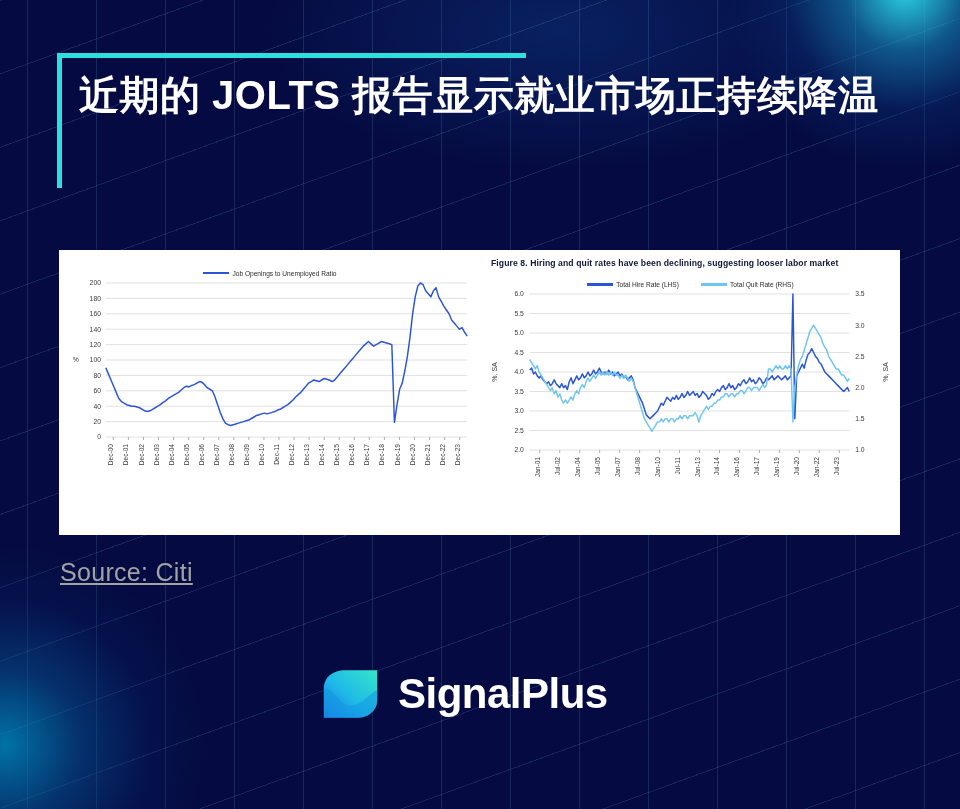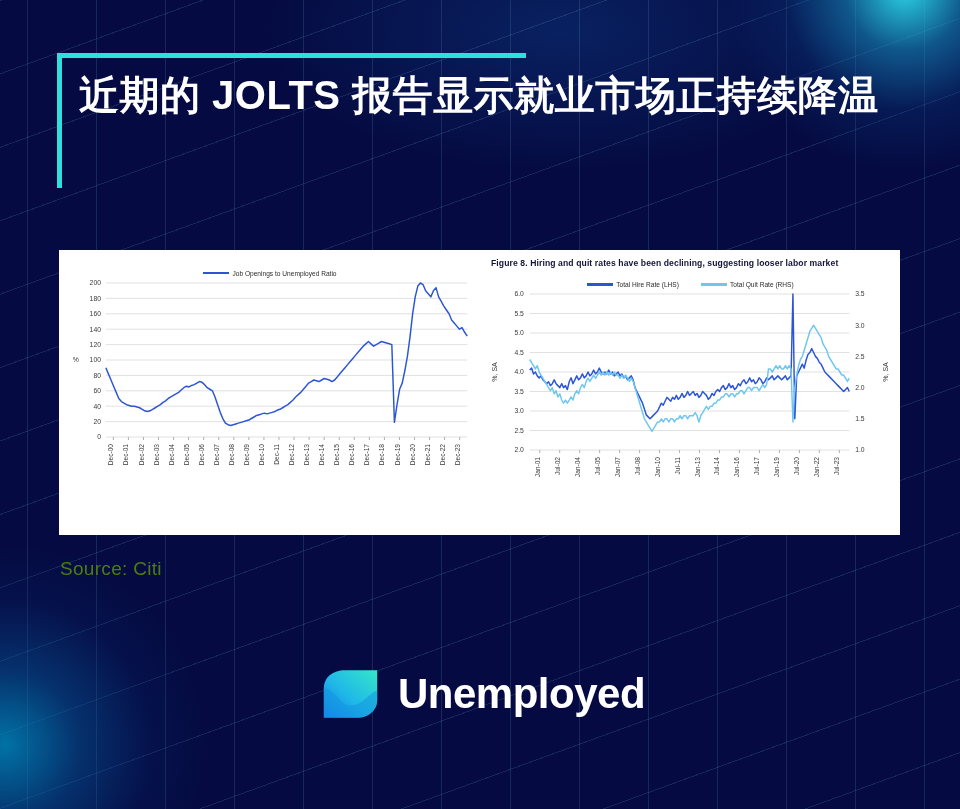--- a/index.html
+++ b/index.html
@@ -129,23 +129,24 @@
     font-family: "Liberation Sans", sans-serif;
     font-size: 7px;
     fill: #39393b;
   }
   .gridline { stroke: #d4d4d4; stroke-width: 0.7; }
   .axisline { stroke: #9a9a9a; stroke-width: 0.8; }
 
   
   .source {
     position: absolute; left: 60px; top: 558px;
-    color: #4d7c0f;
-    font-size: 19px;
+    color: #a3a3a3;
+    font-size: 25px;
     letter-spacing: 0.3px;
+    text-decoration: underline;
   }
 
   
   .logo-wrap {
     position: absolute; left: 320px; top: 663px;
     display: flex; align-items: center; gap: 17px;
   }
   .logo-mark { width: 61px; height: 62px; display: block; }
   .logo-text {
     color: #ffffff;
@@ -345,16 +346,16 @@
         <linearGradient id="lg" x1="0" y1="1" x2="1" y2="0">
           <stop offset="0%" stop-color="#1778e8"></stop>
           <stop offset="45%" stop-color="#1fb8e8"></stop>
           <stop offset="100%" stop-color="#35e6c8"></stop>
         </linearGradient>
       </defs>
       <path d="M4 26 C4 14 14 7 26 7 L60 7 L60 38 C60 50 50 57 38 57 L4 57 Z" fill="url(#lg)"></path>
       <path d="M4 26 C16 26 20 44 32 44 C44 44 52 31 60 28 L60 38 C60 50 50 57 38 57 L4 57 Z" fill="#1296e0" opacity="0.55"></path>
       <path d="M60 7 L60 28 C50 32 42 44 32 44 C20 44 14 26 4 26 C4 14 14 7 26 7 Z" fill="#ffffff" opacity="0.0"></path>
     </svg>
-    <span class="logo-text">Unemployed</span>
+    <span class="logo-text">SignalPlus</span>
   </div>
 
 </div>
 
 </body></html>

